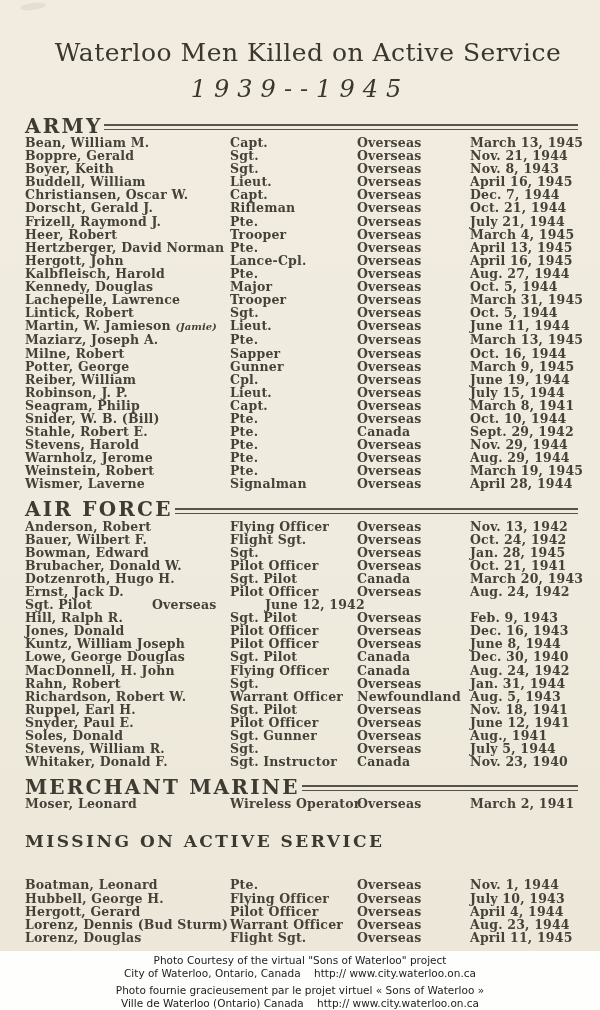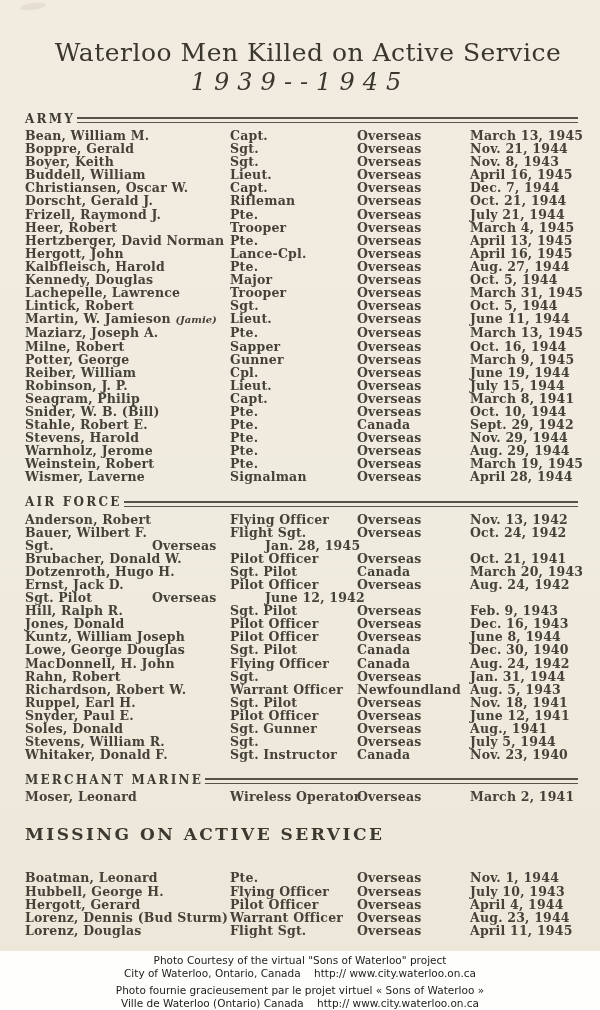--- a/index.html
+++ b/index.html
@@ -28,37 +28,38 @@
   .title {
     margin: 0; padding-top: 38px;
     text-align: center;
     font-size: 25px; font-weight: 500;
     letter-spacing: 0.5px;
     color: #3a372f;
     line-height: 30px;
     padding-left: 16px;
   }
   .subtitle {
+    margin-top: 7px;
     text-align: center;
     font-style: italic;
     font-size: 24px; line-height: 28px;
     letter-spacing: 8px;
     color: #3a372f;
   }
 
   .content { margin: 14px 22px 0 25px; }
 
   .sec-head {
     display: flex; align-items: center;
     margin-top: 10px;
     height: 17px;
   }
   .sec-head:first-child { margin-top: 0; }
   .sec-name {
-    font-size: 12px; font-weight: bold;
+    font-size: 20px; font-weight: bold;
     letter-spacing: 2.2px;
     color: #3e3b33;
     white-space: nowrap;
   }
   .sec-rule {
     flex: 1; height: 3px;
     margin-left: 2px; margin-top: 3px;
     border-top: 2px solid #57534a;
     border-bottom: 1px solid #57534a;
   }
@@ -292,20 +293,21 @@
             <span class="cell loc">Overseas</span>
             <span class="cell date">Nov. 13, 1942</span>
           </div>
           <div class="row">
             <span class="cell name"><span>Bauer, Wilbert F.</span></span>
             <span class="cell rank">Flight Sgt.</span>
             <span class="cell loc">Overseas</span>
             <span class="cell date">Oct. 24, 1942</span>
           </div>
           <div class="row">
+            <span class="cell name"><span>Bowman, Edward</span></span>
             <span class="cell rank">Sgt.</span>
             <span class="cell loc">Overseas</span>
             <span class="cell date">Jan. 28, 1945</span>
           </div>
           <div class="row">
             <span class="cell name"><span>Brubacher, Donald W.</span></span>
             <span class="cell rank">Pilot Officer</span>
             <span class="cell loc">Overseas</span>
             <span class="cell date">Oct. 21, 1941</span>
           </div>

